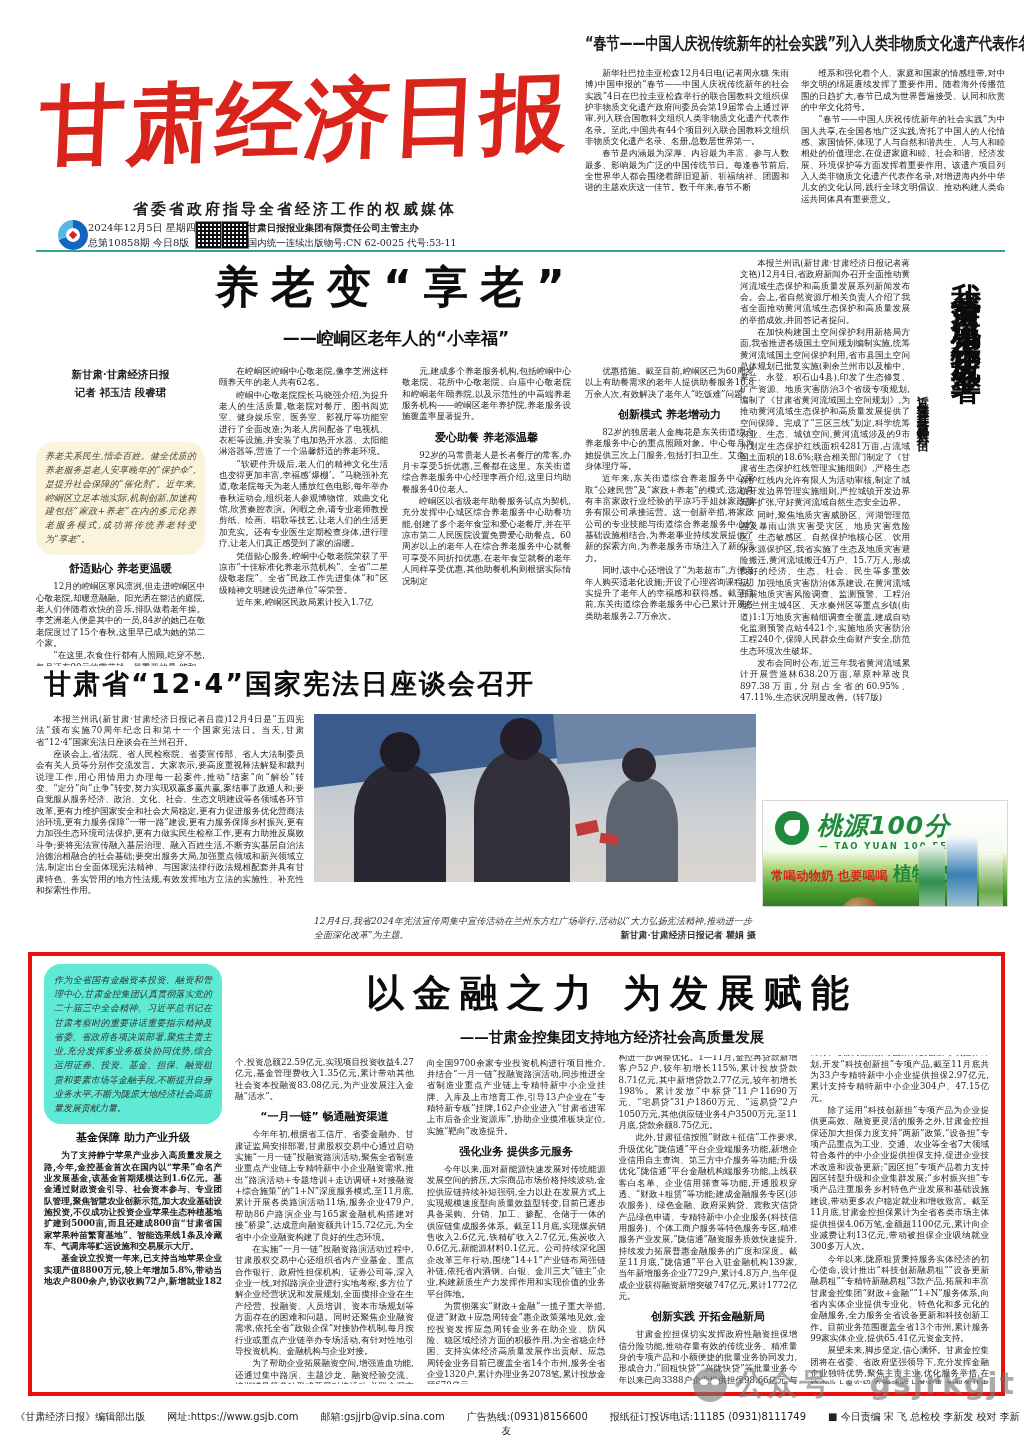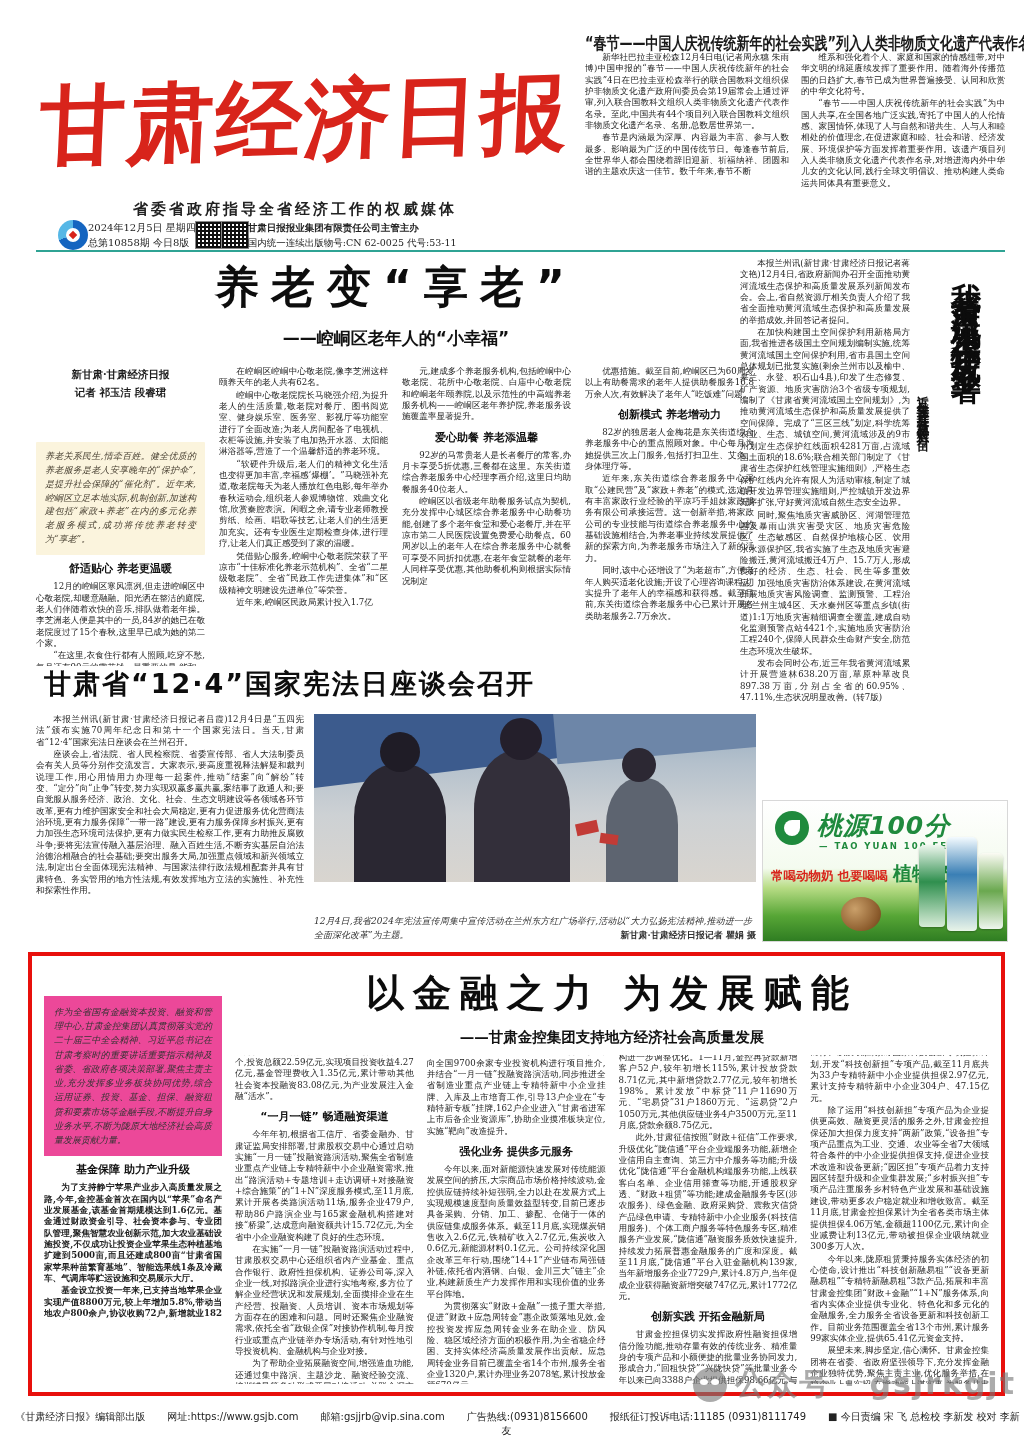--- a/index.html
+++ b/index.html
@@ -42,33 +42,33 @@
   
   .bt{ font-size:8.6px; line-height:1.32; text-align:justify; color:#1d1d1d; overflow:hidden; }
   .bt p{ text-indent:2em; margin:0 0 1px 0; }
   .sh{ font-family:"DejaVu Sans", sans-serif; font-weight:bold; font-size:11px;
        text-align:center; margin:6px 0 5px; color:#111; }
 
   
   .sf-article{ position:absolute; left:585px; top:32px; width:420px; }
   .sf-headline{ font-family:"DejaVu Sans", sans-serif; font-weight:bold; font-size:13px;
     white-space:nowrap; letter-spacing:0; color:#1a1a1a; transform:scaleY(1.3); transform-origin:left top; }
-  .sf-cols{ display:flex; gap:12px; margin-top:2px; }
+  .sf-cols{ display:flex; gap:12px; margin-top:18px; }
   .sf-col{ width:204px; height:178px; }
 
   
   .ec{ position:absolute; left:36px; top:258px; width:720px; }
   .ec-headline{ text-align:center; font-family:"DejaVu Sans", sans-serif; font-weight:900;
     font-size:44px; letter-spacing:12px; color:#0d0d0d; }
   .ec-subtitle{ text-align:center; font-family:"DejaVu Sans", sans-serif; font-weight:bold;
     font-size:17px; margin-top:10px; color:#111; }
   .ec-cols{ display:flex; gap:14px; margin-top:16px; height:300px; overflow:hidden; }
   .ec-col{ width:169px; flex:none; }
   .byline{ text-align:center; font-weight:bold; font-size:10.5px; line-height:1.7; margin-bottom:8px; }
-  .intro-box{ background:#fbf4dd; border-radius:1px; padding:8px 9px; font-size:9px;
+  .intro-box{ background:#fbf4dd; border-radius:18px; padding:8px 9px; font-size:9px;
     font-style:italic; line-height:1.55; color:#4a4234; text-align:justify;margin-top:40px; }
 
   
   .yr{ position:absolute; left:740px; top:258px; width:246px; height:536px; overflow:hidden; }
   .yr-title{ float:right; writing-mode:vertical-rl; text-orientation:upright;
     font-family:"DejaVu Sans", sans-serif; font-weight:900; font-size:30px; letter-spacing:7px;
     height:470px; margin-left:8px; color:#0c0c0c; }
   .yr-sub{ float:right; writing-mode:vertical-rl; text-orientation:upright;
     font-family:"DejaVu Sans", sans-serif; font-weight:bold; font-size:12.5px; letter-spacing:3px;
     height:250px; margin:128px 6px 0 4px; color:#111; }
@@ -88,21 +88,21 @@
   .fig{ position:absolute; border-radius:45% 45% 0 0; }
   .head{ position:absolute; border-radius:50%; }
   .flyer{ position:absolute; background:#c23b36; }
   .cap{ position:relative; margin-left:278px; width:442px; margin-top:5px;
     font-size:9px; font-style:italic; line-height:1.55; color:#333; text-align:justify;
     padding-right:4px; min-height:28px; }
   .cap .credit{ position:absolute; right:0; bottom:0; font-weight:bold; font-style:normal;
     background:#fff; padding-left:6px; }
 
   
-  .ad{ position:absolute; left:762px; top:800px; width:246px; height:142px; overflow:hidden;
+  .ad{ position:absolute; left:762px; top:800px; width:246px; height:107px; overflow:hidden;
     border:1px solid #d8d8d8;
     background:linear-gradient(180deg,#ffffff 0%,#f4fbef 48%,#b8dc85 62%,#57a636 82%,#2f7d22 100%); }
   .ad-logo{ position:absolute; left:12px; top:10px; width:34px; height:34px; border-radius:50%;
     background:#1f8a3d; }
   .ad-logo .leaf{ position:absolute; left:9px; top:9px; width:16px; height:16px;
     background:#fff; border-radius:50% 0 50% 50%; }
   .ad-brand{ position:absolute; left:54px; top:8px; font-family:"DejaVu Sans", sans-serif;
     font-weight:900; font-size:25px; color:#1f8a3d; font-style:italic; letter-spacing:1px; }
   .ad-latin{ position:absolute; left:56px; top:40px; font-size:8.5px; font-weight:bold;
     color:#1f8a3d; letter-spacing:2px; font-family:"DejaVu Sans", sans-serif; }
@@ -111,22 +111,22 @@
   .ad-tag .green{ color:#1f8a3d; font-weight:900; font-size:19px; }
   .can{ position:absolute; border-radius:5px 5px 4px 4px; box-shadow:0 1px 2px rgba(0,0,0,.25); }
   .walnut{ position:absolute; left:78px; top:96px; width:40px; height:34px; border-radius:50%;
     background:radial-gradient(circle at 35% 35%, #caa06a, #8a5a2b 70%, #5f3a18); }
 
   
   .fin{ position:absolute; left:28px; top:952px; width:977px; height:444px;
     border:4px solid #e8100c; background:#fff; padding:8px 12px; display:flex; gap:13px; }
   .fin-col1{ width:178px; flex:none; }
   .fin-byline{ text-align:center; font-weight:bold; font-size:10px; line-height:1.7; margin:2px 0 8px; }
-  .green-box{ background:#ec4899; border-radius:0; padding:9px 10px; font-size:9px;
-    font-style:italic; line-height:1.58; color:#333; text-align:justify;margin-top:32px; }
+  .green-box{ background:#5eead4; border-radius:17px; padding:9px 10px; font-size:9px;
+    font-style:italic; line-height:1.58; color:#333; text-align:justify; }
   .fin-right{ flex:1; display:flex; flex-direction:column; min-width:0; }
   .fin-headline{ text-align:center; font-family:"DejaVu Sans", sans-serif; font-weight:900;
     font-size:38px; letter-spacing:9px; color:#0c0c0c; margin-top:4px; }
   .fin-subtitle{ text-align:center; font-family:"DejaVu Sans", sans-serif; font-weight:bold;
     font-size:14.5px; margin:9px 0 8px; color:#111; }
   .fin-cols{ display:flex; gap:13px; flex:1; overflow:hidden;align-items:center; }
   .fin-col{ flex:1; min-width:0; overflow:hidden; }
 
   
   .footer{ position:absolute; left:0; top:1410px; width:100%; text-align:center;

